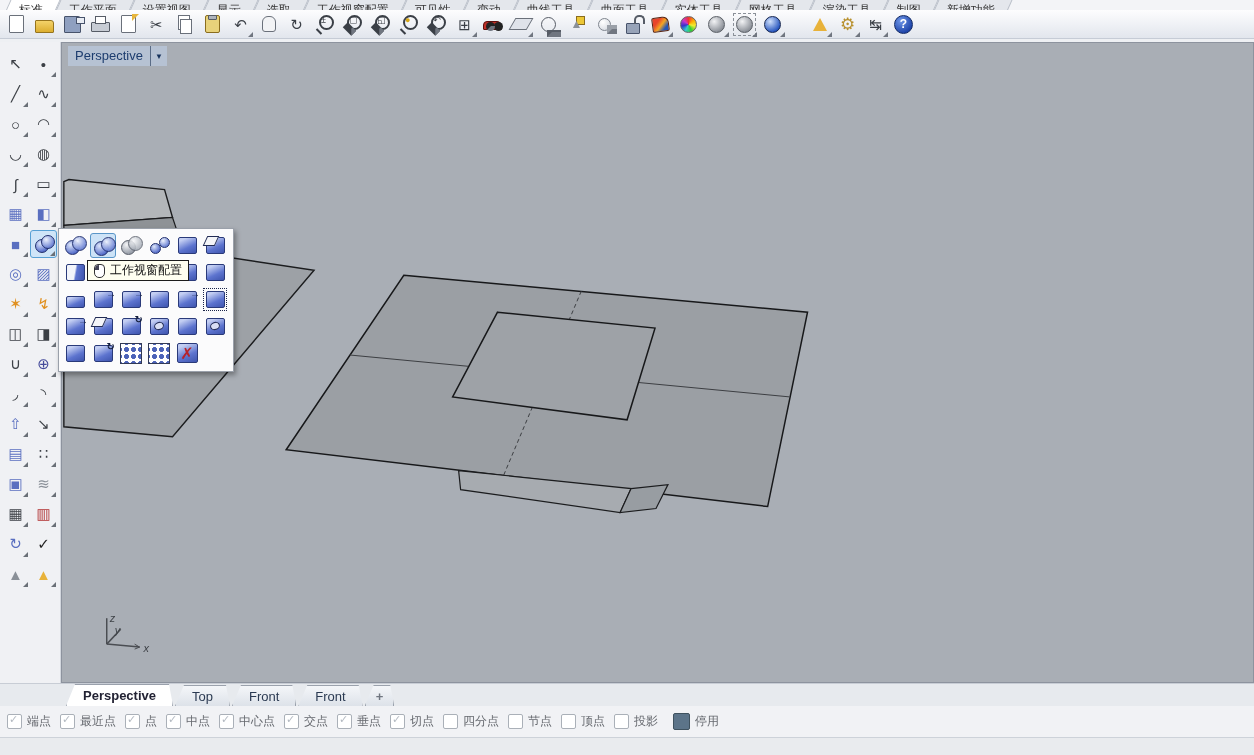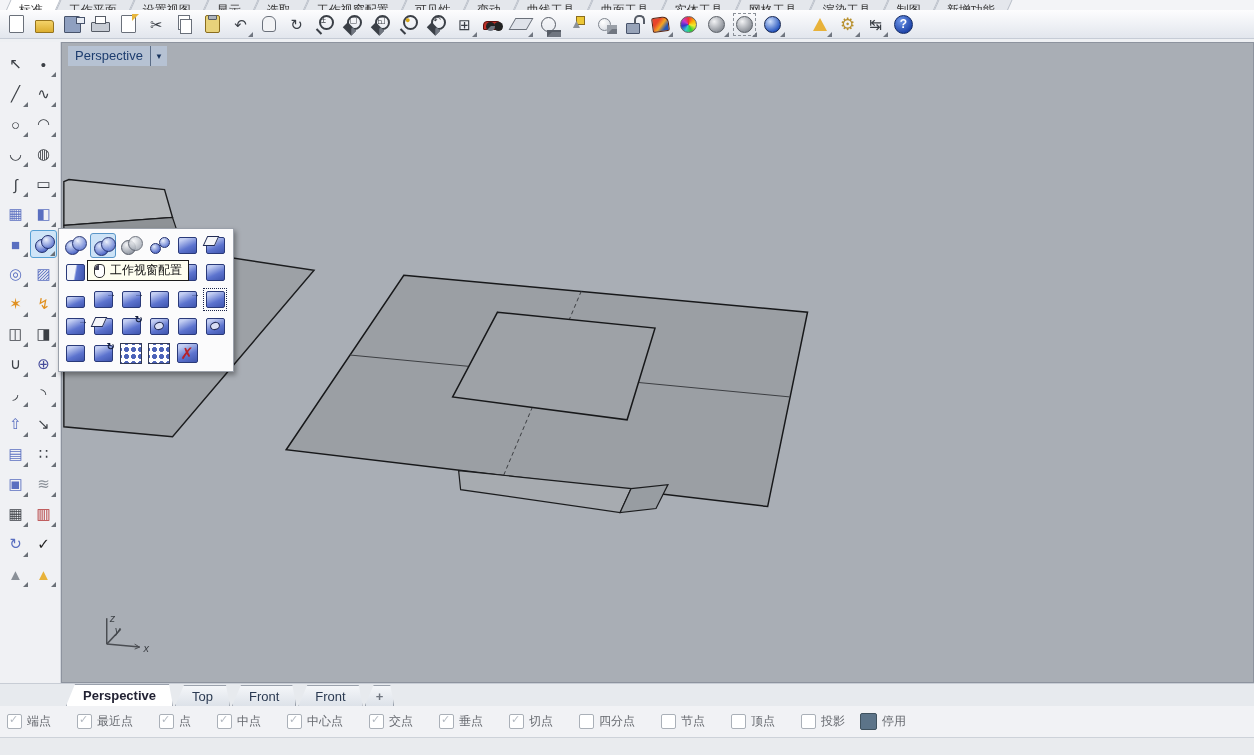--- a/index.html
+++ b/index.html
@@ -585,21 +585,21 @@
       </div>
       <div class="vtab">
         <span>Front</span>
       </div>
       <div class="vtab" data-plus="true">
         <span>+</span>
       </div>
     </div>
 
   <div class="statusbar">
-    <div style="display:flex;align-items:center;gap:26px;">
+    <div style="display:flex;align-items:center;gap:9px;">
 
     <label class="osnap">
           <span class="cb" data-checked="true"></span>
           <span class="lbl">端点</span>
         </label>
         <label class="osnap">
           <span class="cb" data-checked="true"></span>
           <span class="lbl">最近点</span>
         </label>
         <label class="osnap">

